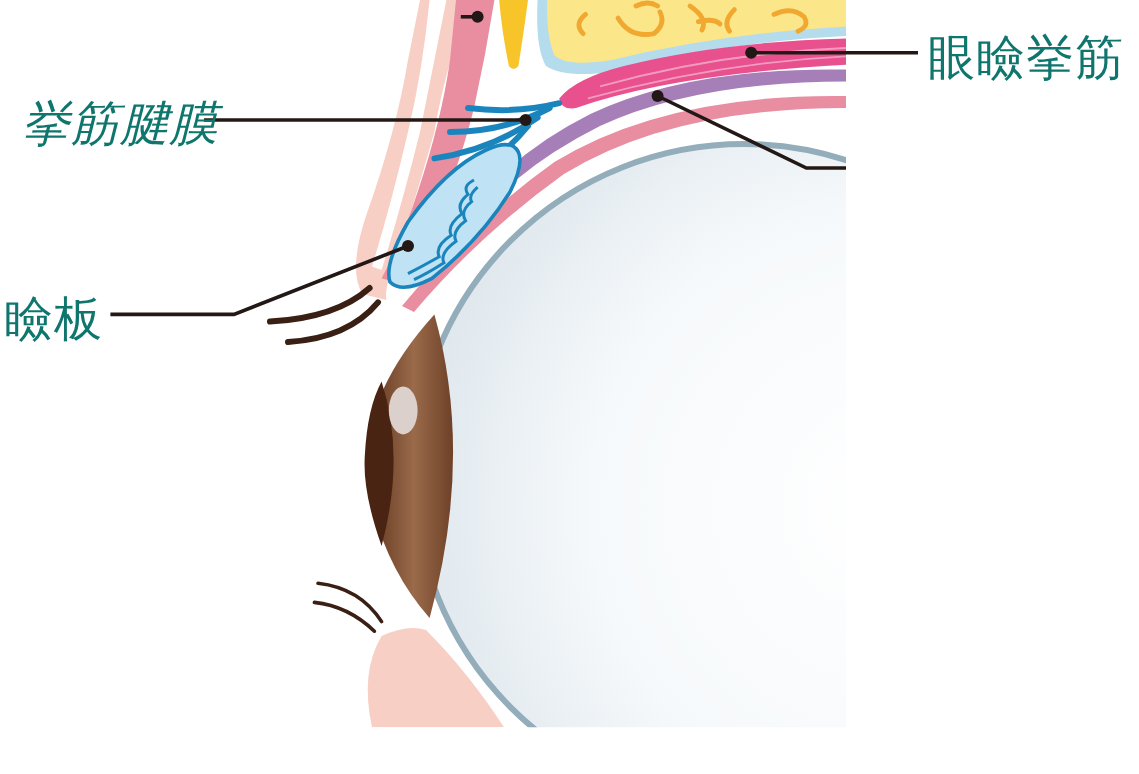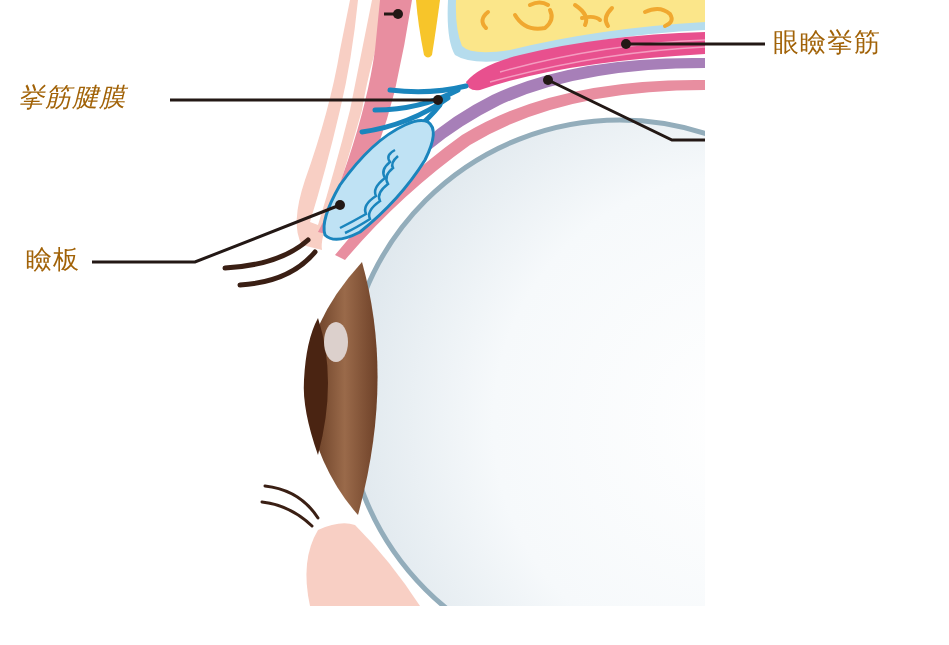--- a/index.html
+++ b/index.html
@@ -1,18 +1,18 @@
 <!DOCTYPE html>
 <html><head>
 <meta charset="utf-8">
 <style>
   html, body { margin:0; padding:0; background:#ffffff; }
   body { width:949px; height:645px; position:relative; overflow:hidden; font-family:"DejaVu Sans", sans-serif; }
   #art { position:absolute; left:0; top:0; }
-  .label { position:absolute; font-size:26px; color:#a16207; line-height:1; white-space:nowrap; letter-spacing:1px; }
+  .label { position:absolute; font-size:40px; color:#0f766e; line-height:1; white-space:nowrap; letter-spacing:1px; }
 </style>
 </head>
 <body>
 
 <svg id="art" width="949" height="645" viewBox="0 0 949 645" xmlns="http://www.w3.org/2000/svg">
   <defs>
     <radialGradient id="eyeball" cx="0.72" cy="0.55" r="0.75">
       <stop offset="0" stop-color="#ffffff"></stop>
       <stop offset="0.6" stop-color="#f6f9fb"></stop>
       <stop offset="1" stop-color="#dde6ec"></stop>
@@ -101,13 +101,13 @@
     <circle cx="398" cy="14" r="5"></circle>
     <circle cx="626" cy="44" r="5"></circle>
     <circle cx="438" cy="100" r="5"></circle>
     <circle cx="548" cy="80" r="5"></circle>
     <circle cx="340" cy="205" r="5"></circle>
   </g>
 </svg>
 
 <div class="label" style="left:773px;top:29px;">眼瞼挙筋</div>
 <div class="label" style="left:18px;top:84px;font-style:italic;">挙筋腱膜</div>
-<div class="label" style="left:26px;top:246px;">瞼板</div>
+<div class="label" style="left:4px;top:246px;">瞼板</div>
 
 </body></html>

